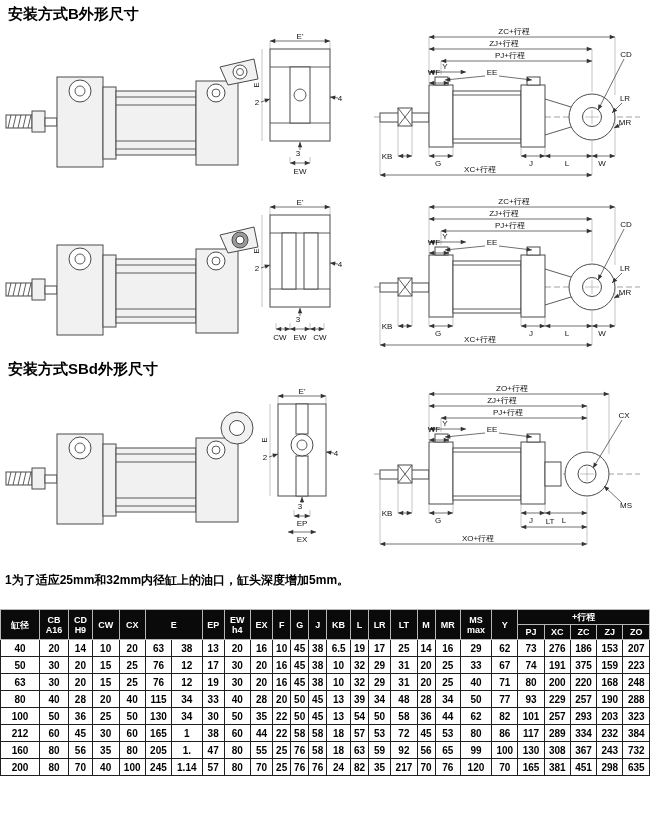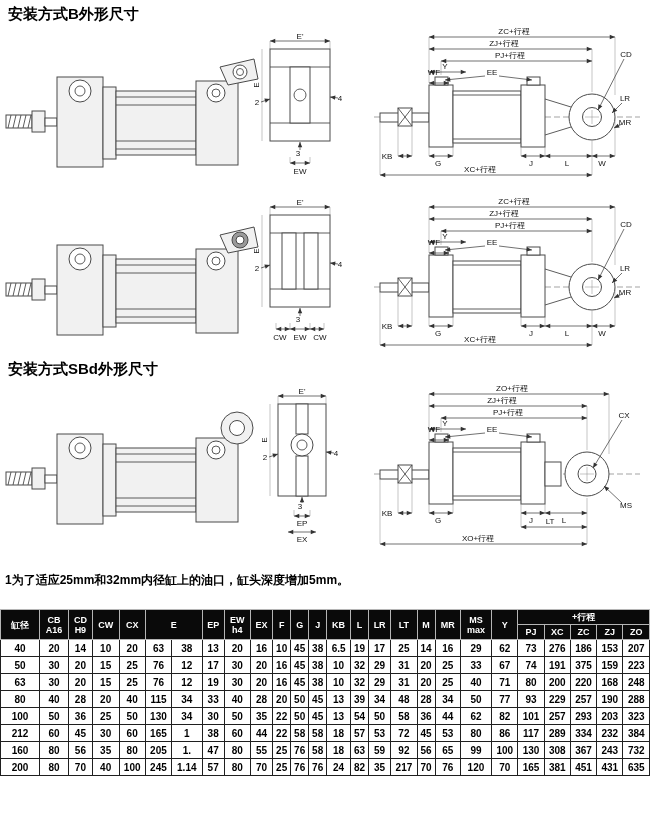--- a/index.html
+++ b/index.html
@@ -594,17 +594,17 @@
         <td>82</td>
         <td>35</td>
         <td>217</td>
         <td>70</td>
         <td>76</td>
         <td>120</td>
         <td>70</td>
         <td>165</td>
         <td>381</td>
         <td>451</td>
-        <td>431</td>
+        <td>298</td>
         <td>635</td>
       </tr>
     </tbody>
 </table>
 
 </body></html>

